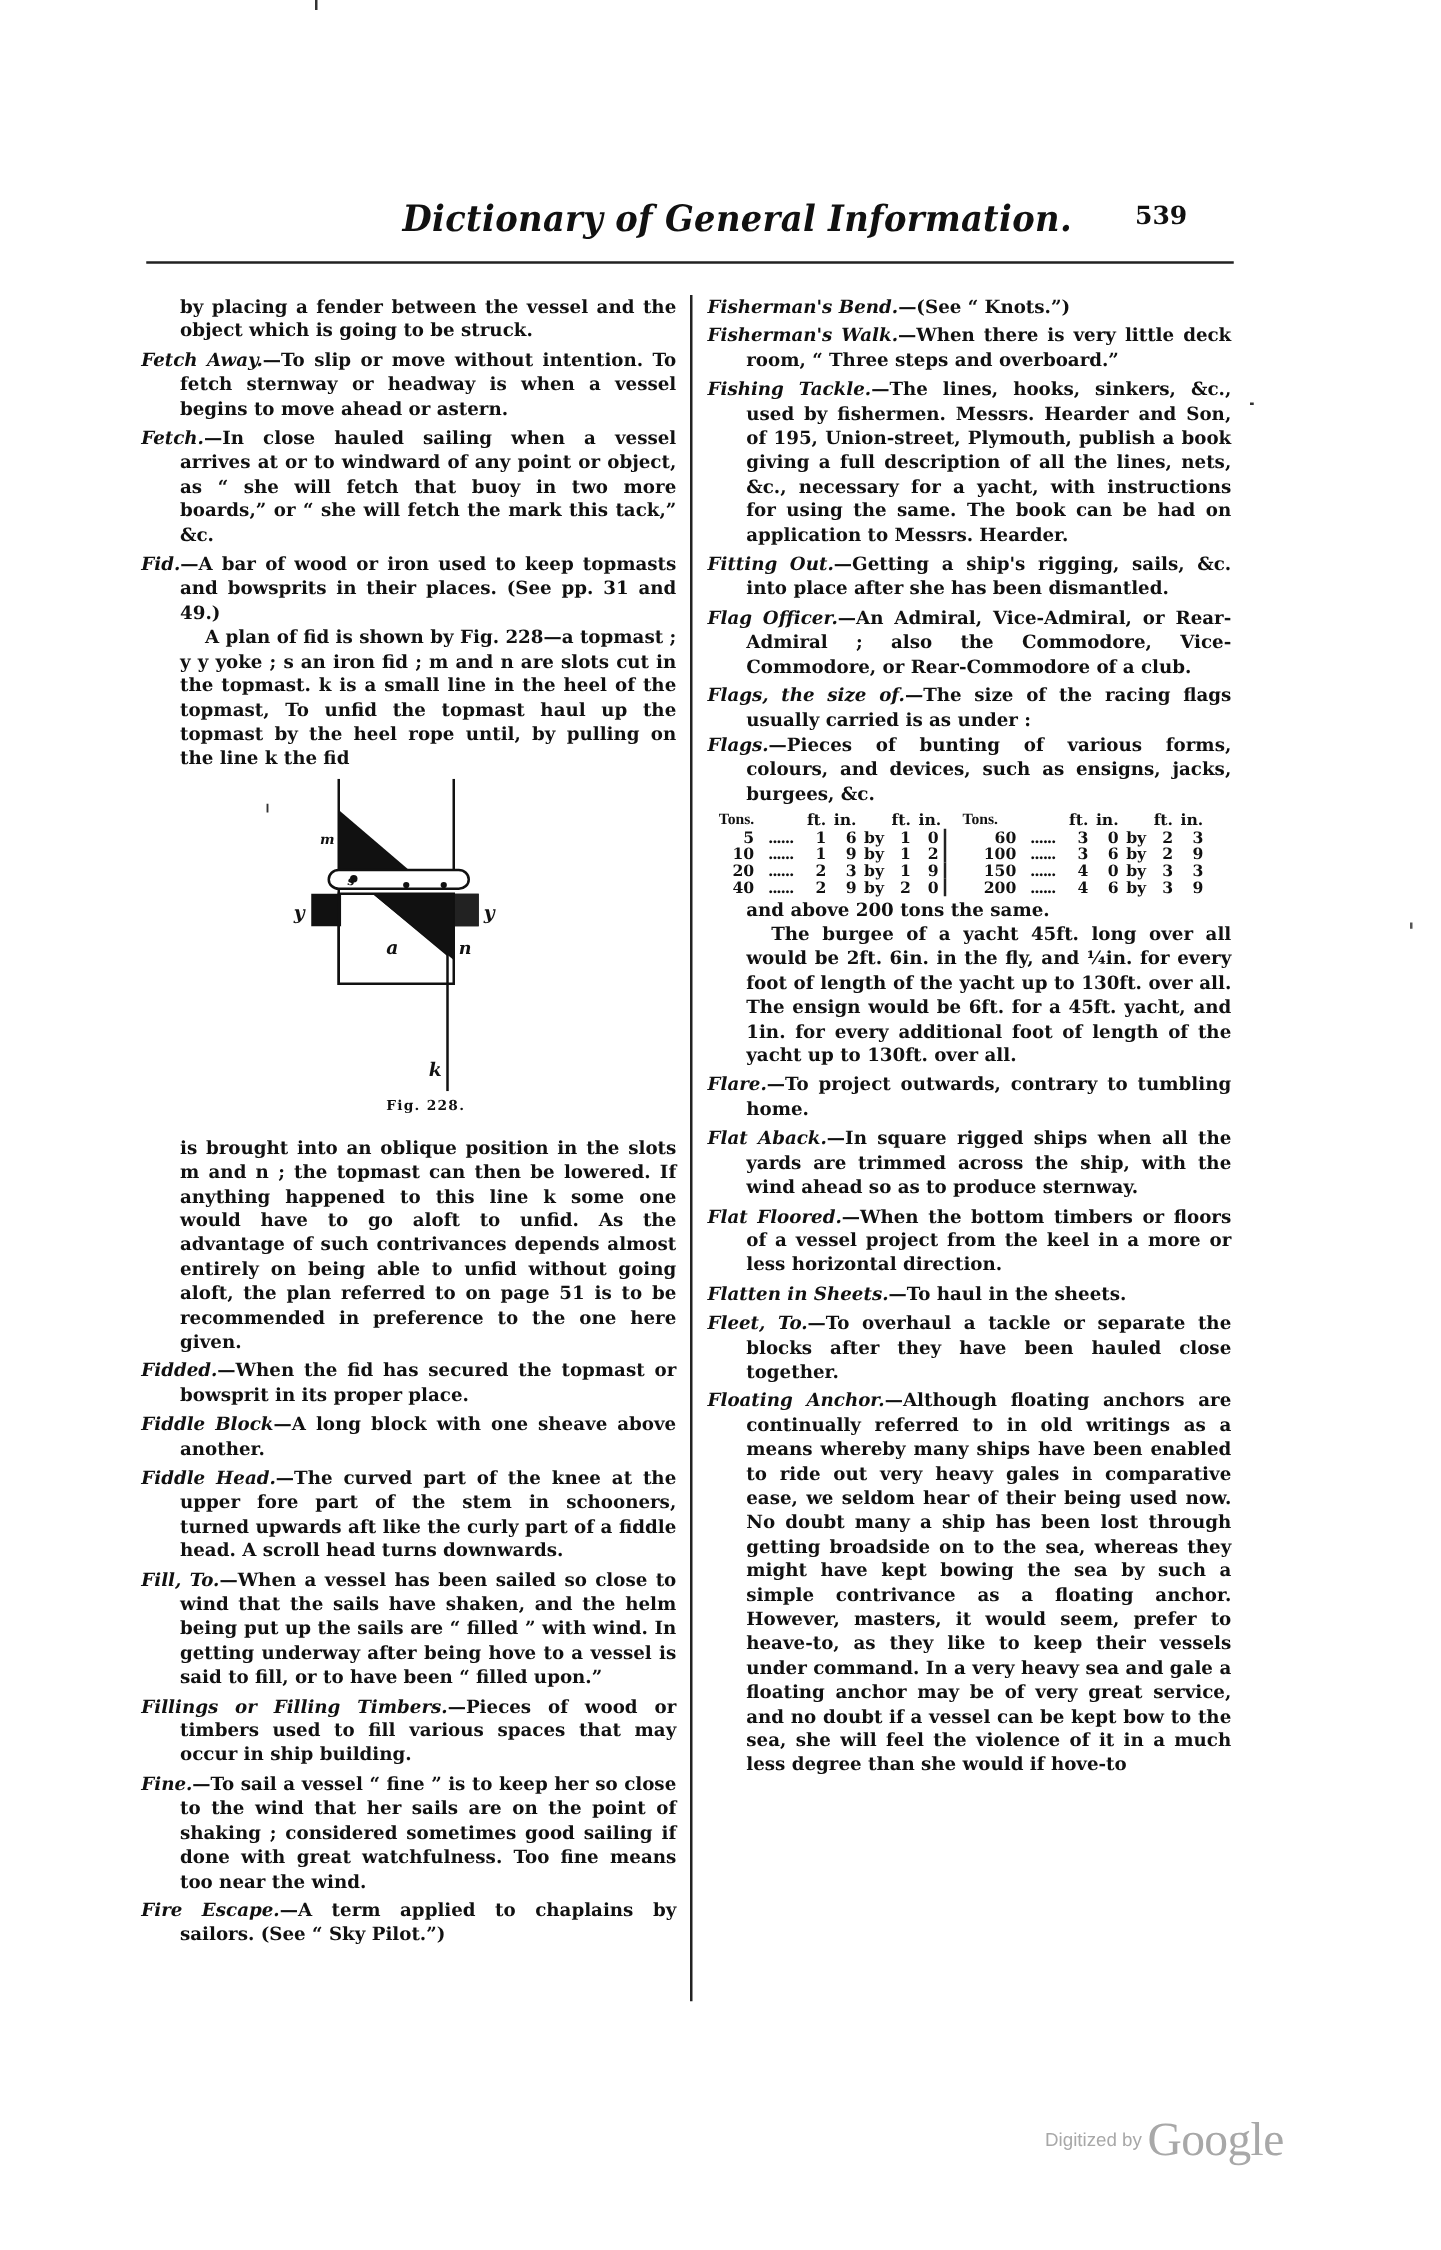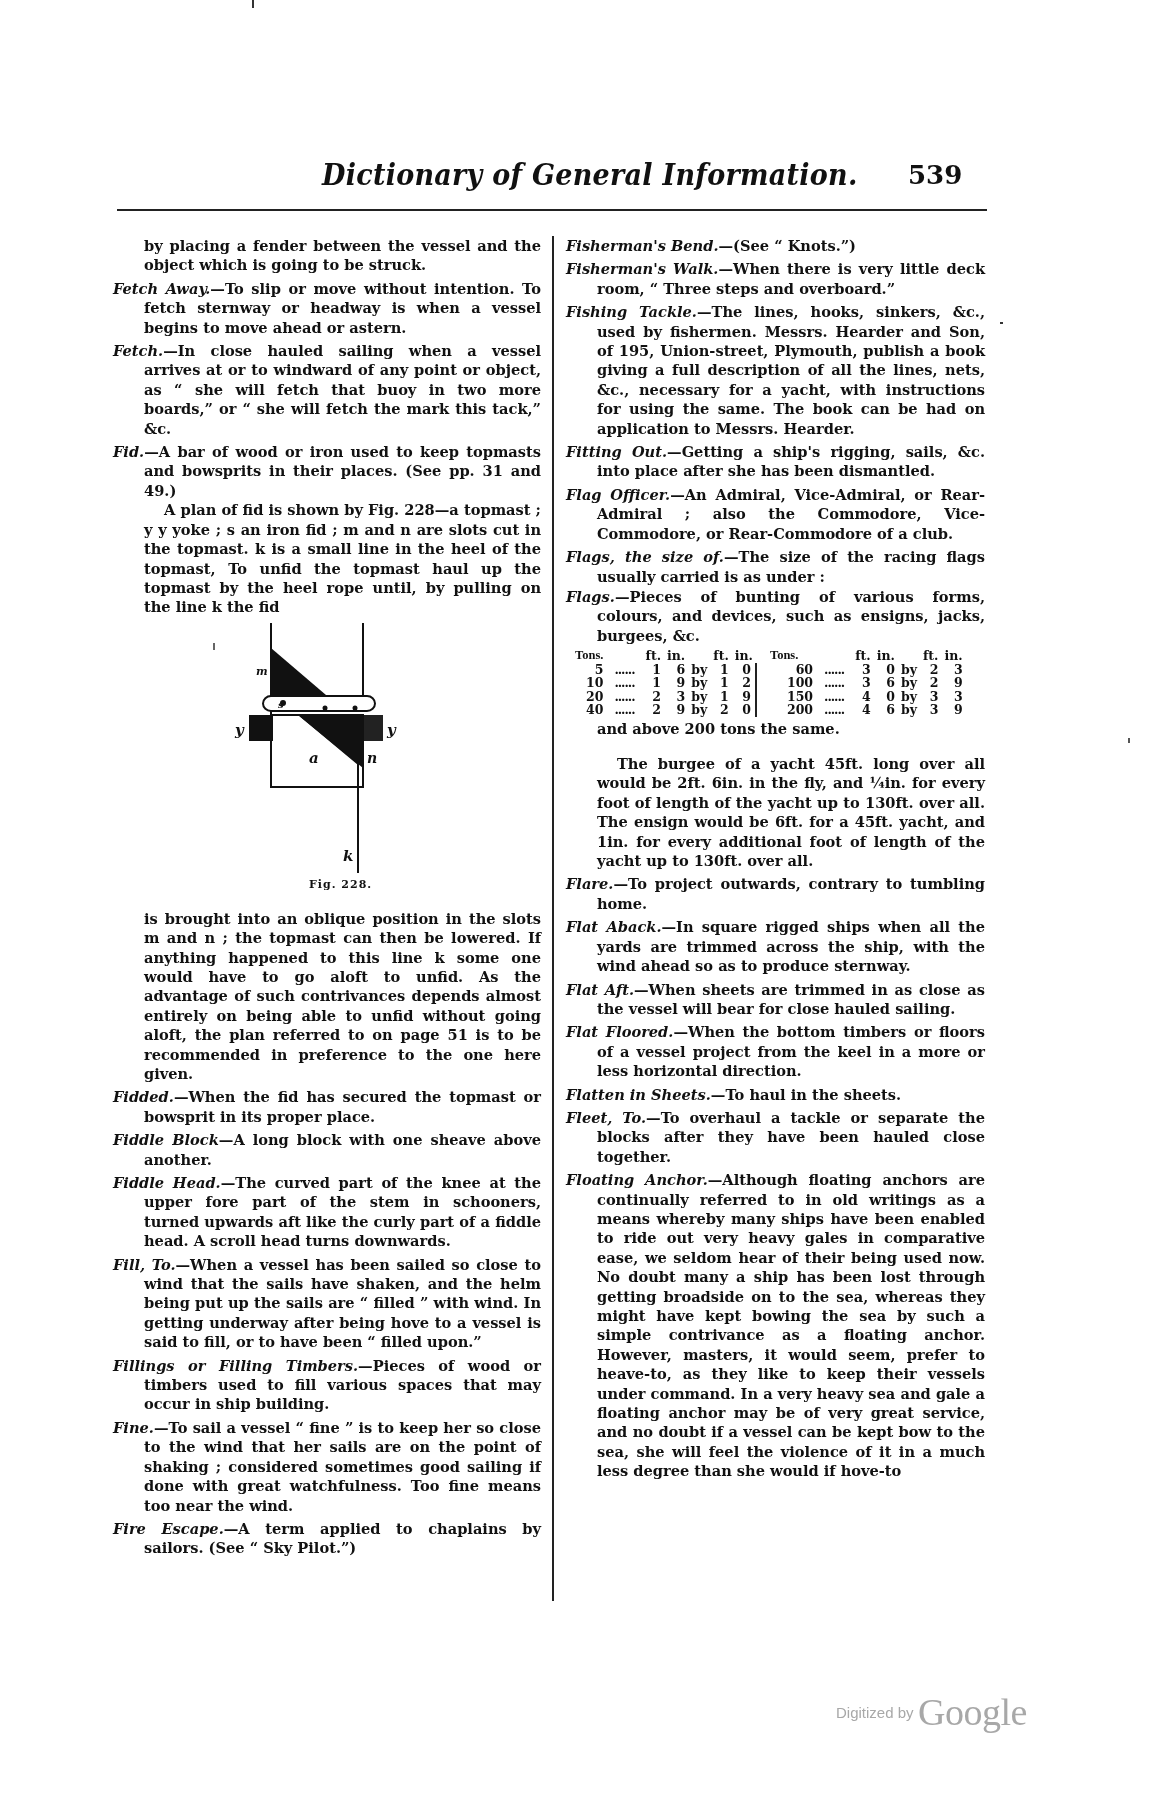--- a/index.html
+++ b/index.html
@@ -1,18 +1,18 @@
 <!DOCTYPE html>
 <html><head>
 <meta charset="utf-8">
 <style>
   html, body { margin:0; padding:0; background:#ffffff; }
   body { width:1153px; height:1800px; position:relative; overflow:hidden; color:#111; font-family:"DejaVu Serif", serif; }
   .header-title { position:absolute; left:322px; top:158px; width:470px; font-family:"DejaVu Serif", serif; font-style:italic; font-weight:bold; font-size:29px; letter-spacing:0.3px; color:#111; transform:scaleX(0.93); transform-origin:left center; white-space:nowrap; }
-  .page-num { position:absolute; left:908px; top:160px; font-family:"DejaVu Serif", serif; font-weight:bold; font-size:26px; color:#111; }
+  .page-num { position:absolute; left:908px; top:160px; font-family:"DejaVu Serif", serif; font-weight:bold; font-size:20px; color:#111; }
   .top-rule { position:absolute; left:117px; top:209px; width:870px; height:2px; background:#222; }
   .col-divider { position:absolute; left:552px; top:236px; width:2px; height:1365px; background:#222; }
   .col { position:absolute; font-family:"DejaVu Serif", serif; font-weight:bold; font-size:14.6px; line-height:19.4px; text-align:justify; color:#111; }
   .col-left { left:113px; top:236px; width:428px; }
   .col-right { left:566px; top:236px; width:419px; }
   .entry { margin:0 0 4px 0; padding-left:31px; text-indent:-31px; hyphens:manual; }
   .entry.cont { padding-left:31px; text-indent:0; }
   .entry.para { padding-left:31px; text-indent:20px; }
   .term { font-style:italic; font-weight:bold; }
   .fig { position:relative; height:278px; margin:6px 0 8px 0; }
@@ -187,25 +187,24 @@
           <td class="dots">......</td>
           <td>4</td>
           <td>6</td>
           <td>by</td>
           <td>3</td>
           <td>9</td>
     </tr>
   </tbody>
     </table>
 
-  <p class="entry cont" style="margin-bottom:16px"><span>and above 200 tons the same.</span></p>
+  <p class="entry cont" style="margin-bottom:0"><span>and above 200 tons the same.</span></p>
   <p class="entry para"><span>The burgee of a yacht 45ft. long over all would be 2ft. 6in. in the fly, and ¼in. for every foot of length of the yacht up to 130ft. over all. The ensign would be 6ft. for a 45ft. yacht, and 1in. for every additional foot of length of the yacht up to 130ft. over all.</span></p>
   <p class="entry"><span class="term">Flare.</span><span>—To project outwards, contrary to tumbling home.</span></p>
   <p class="entry"><span class="term">Flat Aback.</span><span>—In square rigged ships when all the yards are trimmed across the ship, with the wind ahead so as to produce sternway.</span></p>
-  <p class="entry"><span class="term">Flat Aft.</span><span>—When sheets are trimmed in as close as the vessel will bear for close hauled sailing.</span></p>
   <p class="entry"><span class="term">Flat Floored.</span><span>—When the bottom timbers or floors of a vessel project from the keel in a more or less horizontal direction.</span></p>
   <p class="entry"><span class="term">Flatten in Sheets.</span><span>—To haul in the sheets.</span></p>
   <p class="entry"><span class="term">Fleet, To.</span><span>—To overhaul a tackle or separate the blocks after they have been hauled close together.</span></p>
   <p class="entry"><span class="term">Floating Anchor.</span><span>—Although floating anchors are continually referred to in old writings as a means whereby many ships have been enabled to ride out very heavy gales in comparative ease, we seldom hear of their being used now. No doubt many a ship has been lost through getting broadside on to the sea, whereas they might have kept bowing the sea by such a simple contrivance as a floating anchor. However, masters, it would seem, prefer to heave-to, as they like to keep their vessels under command. In a very heavy sea and gale a floating anchor may be of very great service, and no doubt if a vessel can be kept bow to the sea, she will feel the violence of it in a much less degree than she would if hove-to</span></p>
 </div>
 
 <div class="speck" style="left:252px;top:0;width:2px;height:8px;"></div>
 <div class="speck" style="left:1128px;top:738px;width:2px;height:5px;background:#555"></div>
 <div class="speck" style="left:1000px;top:322px;width:3px;height:2px;"></div>
 

